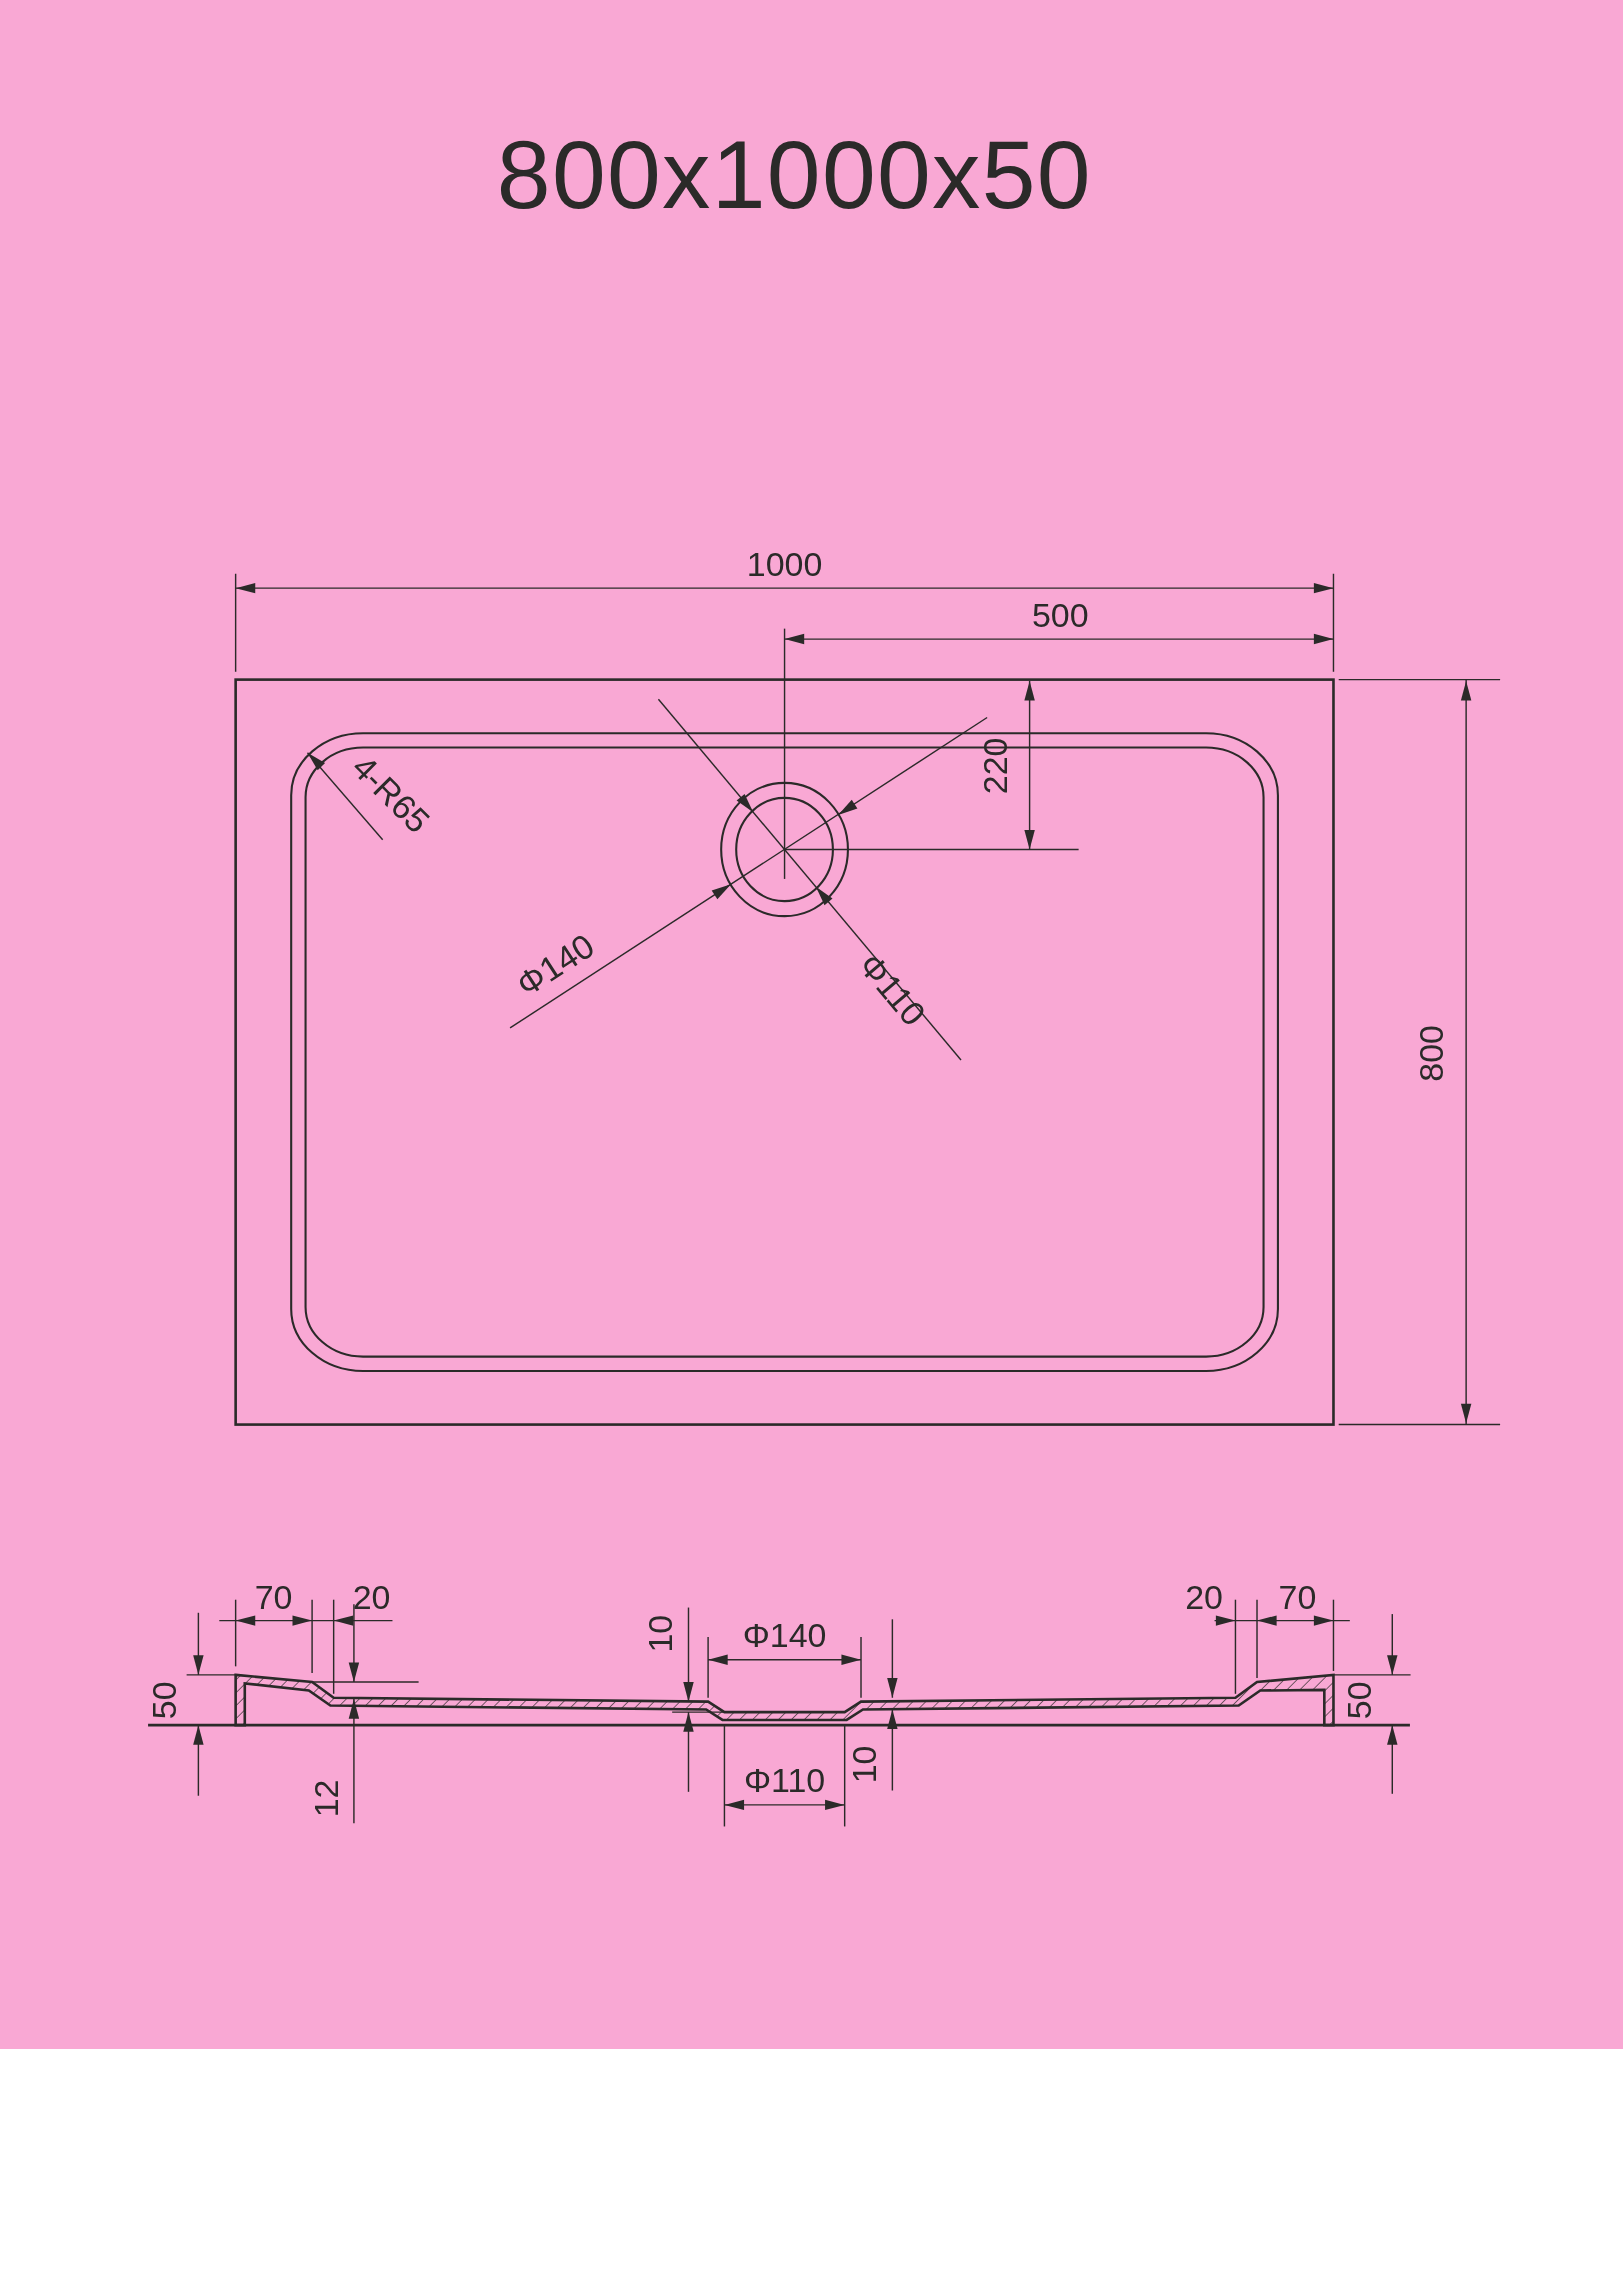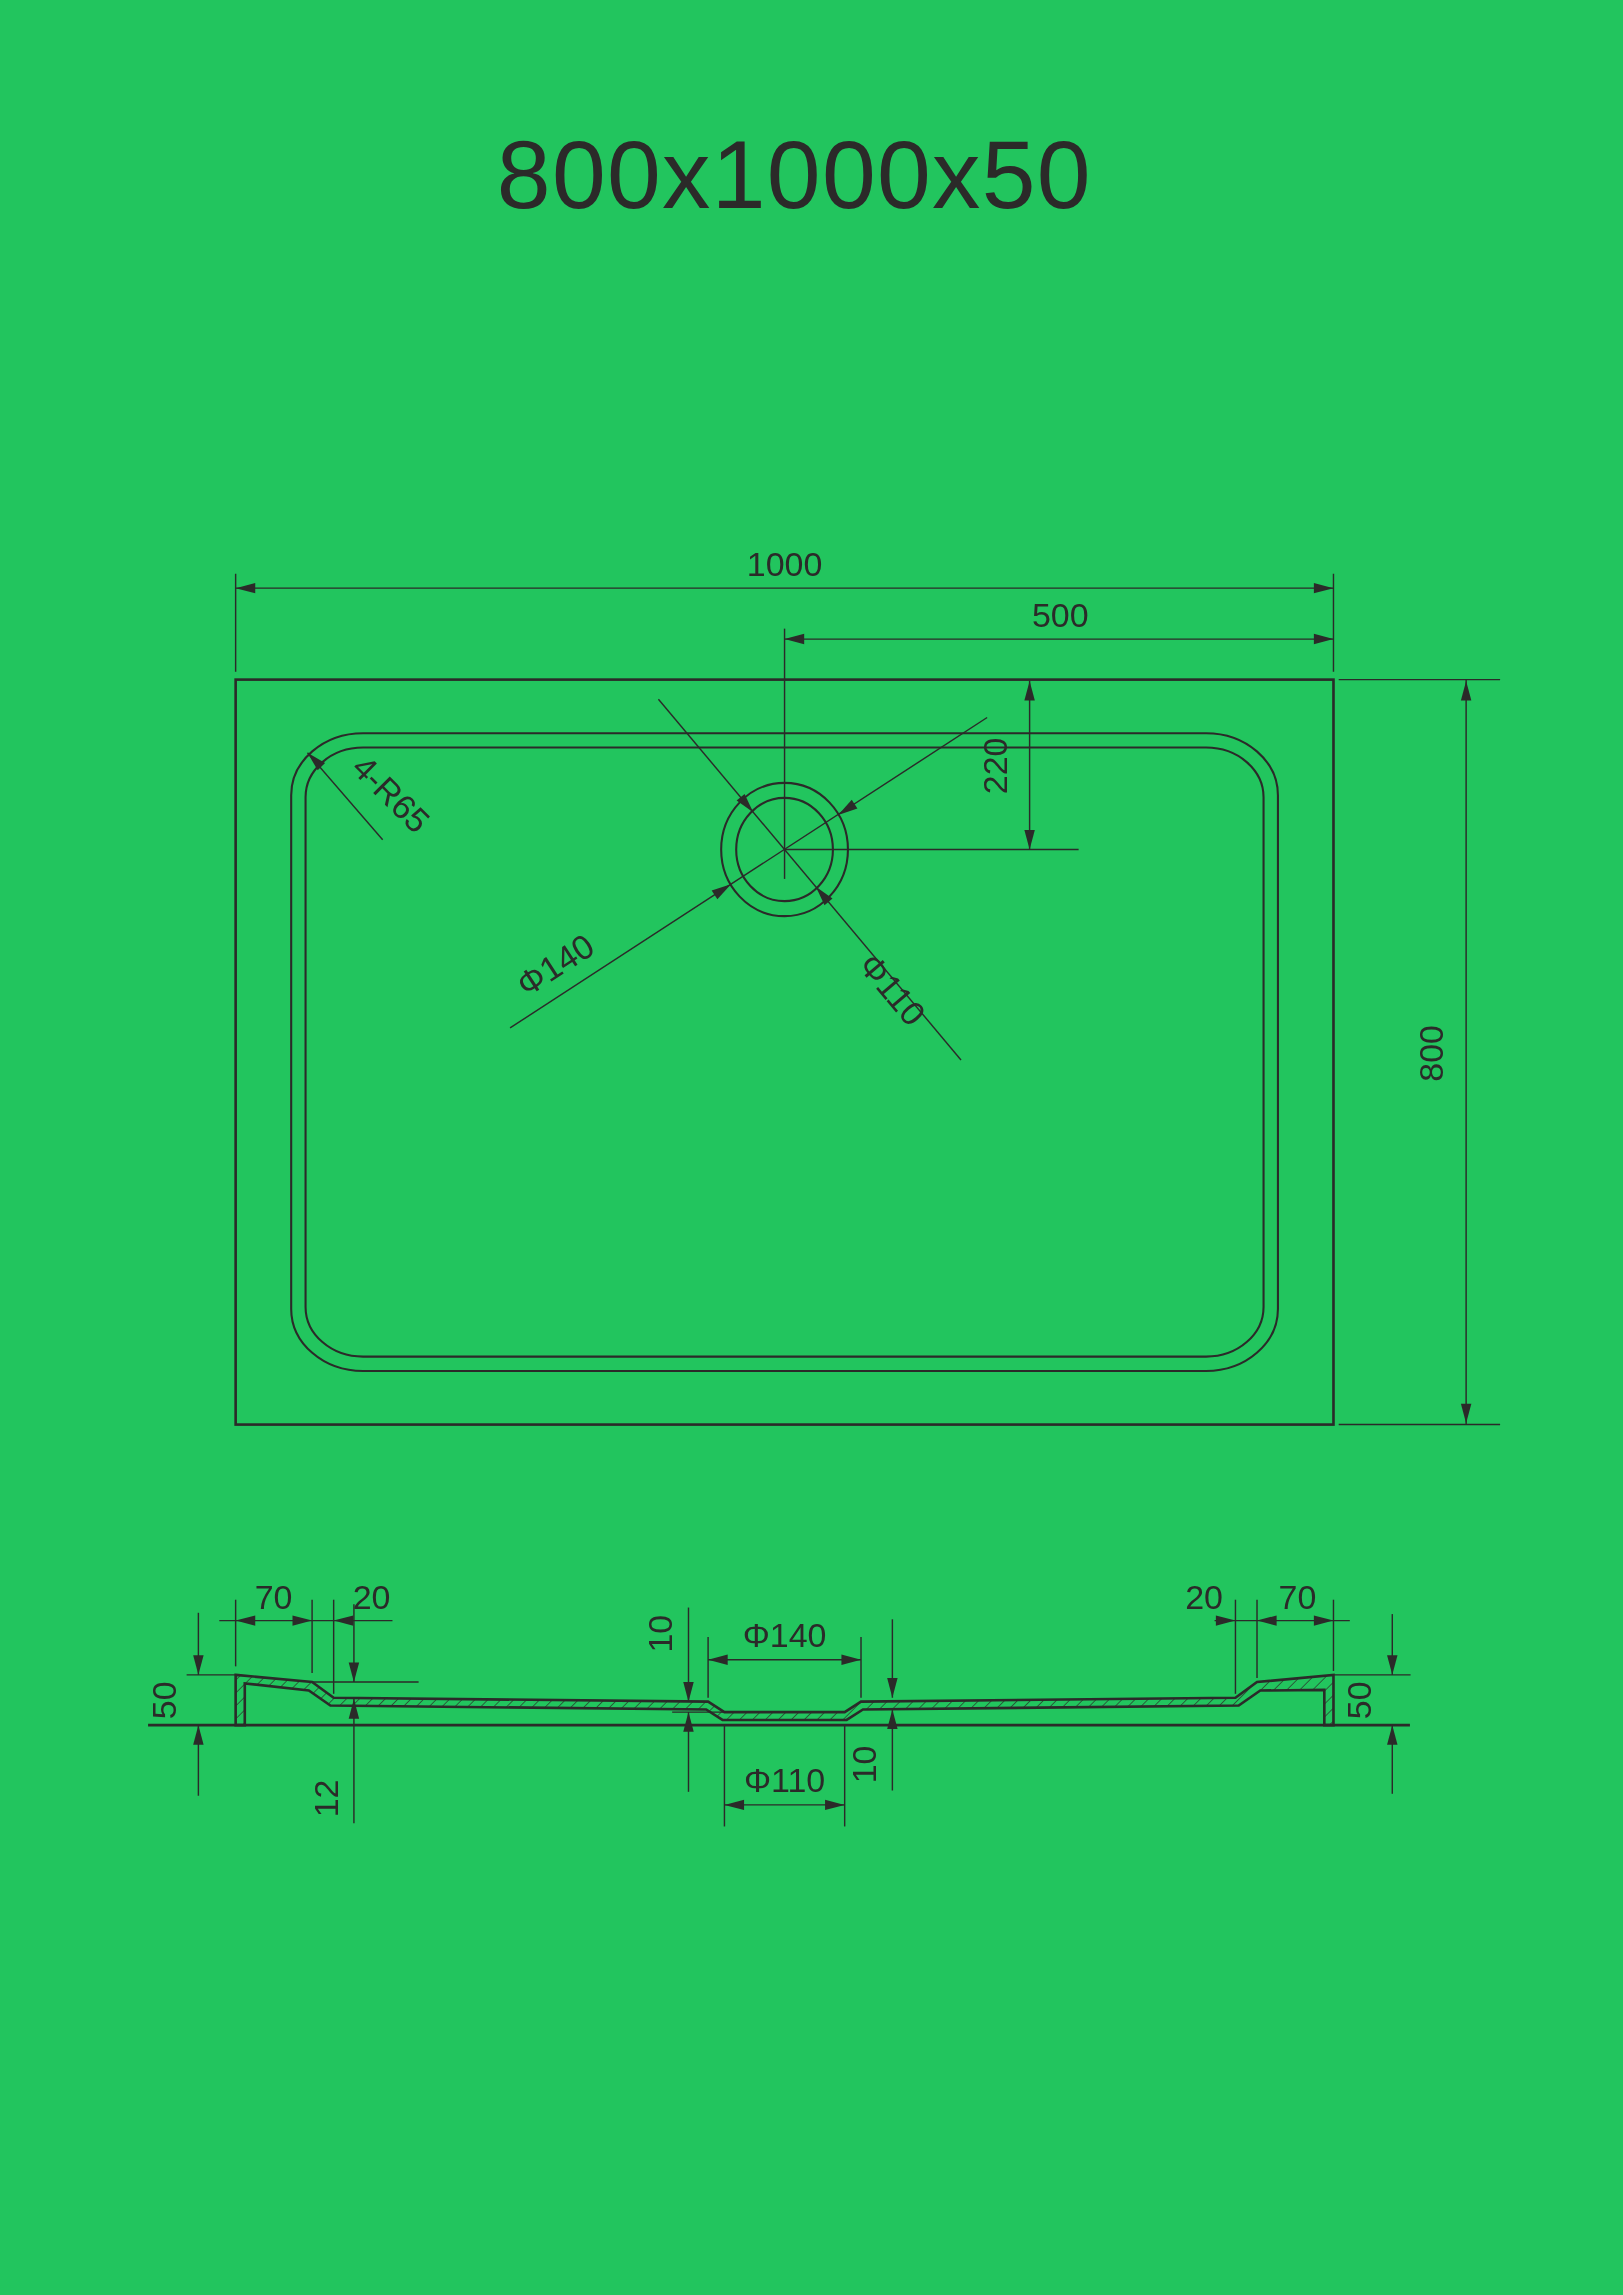--- a/index.html
+++ b/index.html
@@ -1,16 +1,16 @@
 <!DOCTYPE html>
 <html style="font-size:10.5px"><head>
 <meta charset="utf-8">
 <style>
   html,body{margin:0;padding:0;background:#ffffff;}
-  .page{position:relative;width:1624px;height:2295px;background:#22c55e;overflow:hidden;}
+  .page{position:relative;width:1624px;height:2049px;background:#f9a8d4;overflow:hidden;}
   svg{display:block;width:1624px;height:2295px;}
   svg text{font-family:"Liberation Sans", sans-serif;fill:#2b2a29;}
   .title-text{font-size:148px;letter-spacing:2px;}
   .dim-text{font-size:52px;}
   .thick{stroke:#2b2a29;stroke-width:4;fill:none;stroke-linecap:square;}
   .mid{stroke:#2b2a29;stroke-width:3.2;fill:none;}
   .thin{stroke:#2b2a29;stroke-width:2.2;fill:none;stroke-linecap:butt;}
   .arrowfill{fill:#2b2a29;stroke:none;}
 </style>
 </head>

